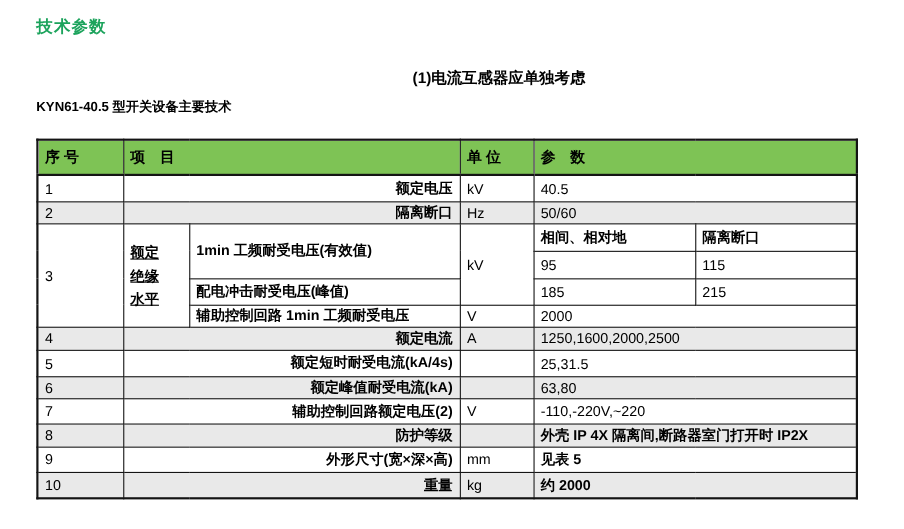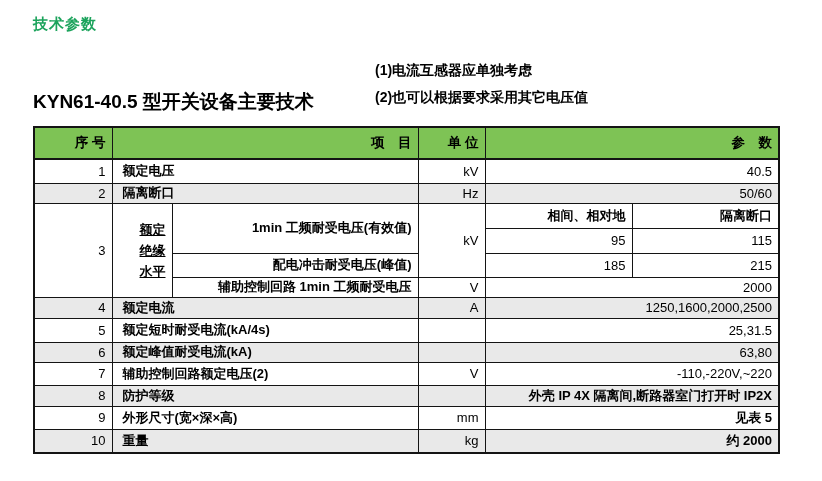--- a/index.html
+++ b/index.html
@@ -19,72 +19,71 @@
     overflow: hidden;
   }
   .title {
     position: absolute; left: 33px; top: 15px;
     font-size: 15px; font-weight: bold;
     color: var(--title-green);
     letter-spacing: 1px;
   }
   .subtitle {
     position: absolute; left: 33px; top: 89px;
-    font-size: 19px; font-weight: 600;
+    font-size: 12px; font-weight: 600;
   }
   .notes {
     position: absolute; left: 375px; top: 62px;
     font-size: 14px; font-weight: 600;
   }
   .notes .note { margin-bottom: 10px; line-height: 17px; }
 
   table.tech-table {
     position: absolute; left: 33px; top: 126px;
     width: 745px;
     border-collapse: collapse;
     table-layout: fixed;
     border: 2px solid var(--border-color);
   }
   .tech-table td, .tech-table th {
     border: 1px solid var(--border-color);
     padding: 0 6px;
     font-size: 13px;
-    text-align: right;
+    text-align: left;
     vertical-align: middle;
     overflow: hidden;
     white-space: nowrap;
     background: #fff;
   }
   .tech-table th {
     background: var(--header-green);
     font-weight: bold;
     font-size: 13.5px;
     height: 32px;
     border-bottom: 2px solid var(--border-color);
   }
   .tech-table .zh { font-weight: 600; }
-  .tech-table .item-cell { text-align: left; padding-left: 10px; }
+  .tech-table .item-cell { text-align: right; padding-left: 26px; }
   .tech-table tr.gray td { background: var(--row-alt-gray); }
   .group-label div { line-height: 21px; font-weight: 600; text-decoration: underline; }
 
   tr.h24 { height: 24px; }
   tr.h20 { height: 20px; }
   tr.h25 { height: 25px; }
   tr.h22 { height: 20px; }
   tr.h23 { height: 23px; }
   tr.h21 { height: 21px; }
 </style>
 </head>
 <body>
 
 <div class="title">技术参数</div>
 <div class="subtitle">KYN61-40.5 型开关设备主要技术</div>
 <div class="notes">
   <div class="note">(1)电流互感器应单独考虑</div>
-  <div class="note">(2)也可以根据要求采用其它电压值</div>
 </div>
 
 <table class="tech-table">
   <colgroup>
     <col style="width:78px">
     <col style="width:60px">
     <col style="width:246px">
     <col style="width:67px">
     <col style="width:147px">
     <col style="width:147px">

